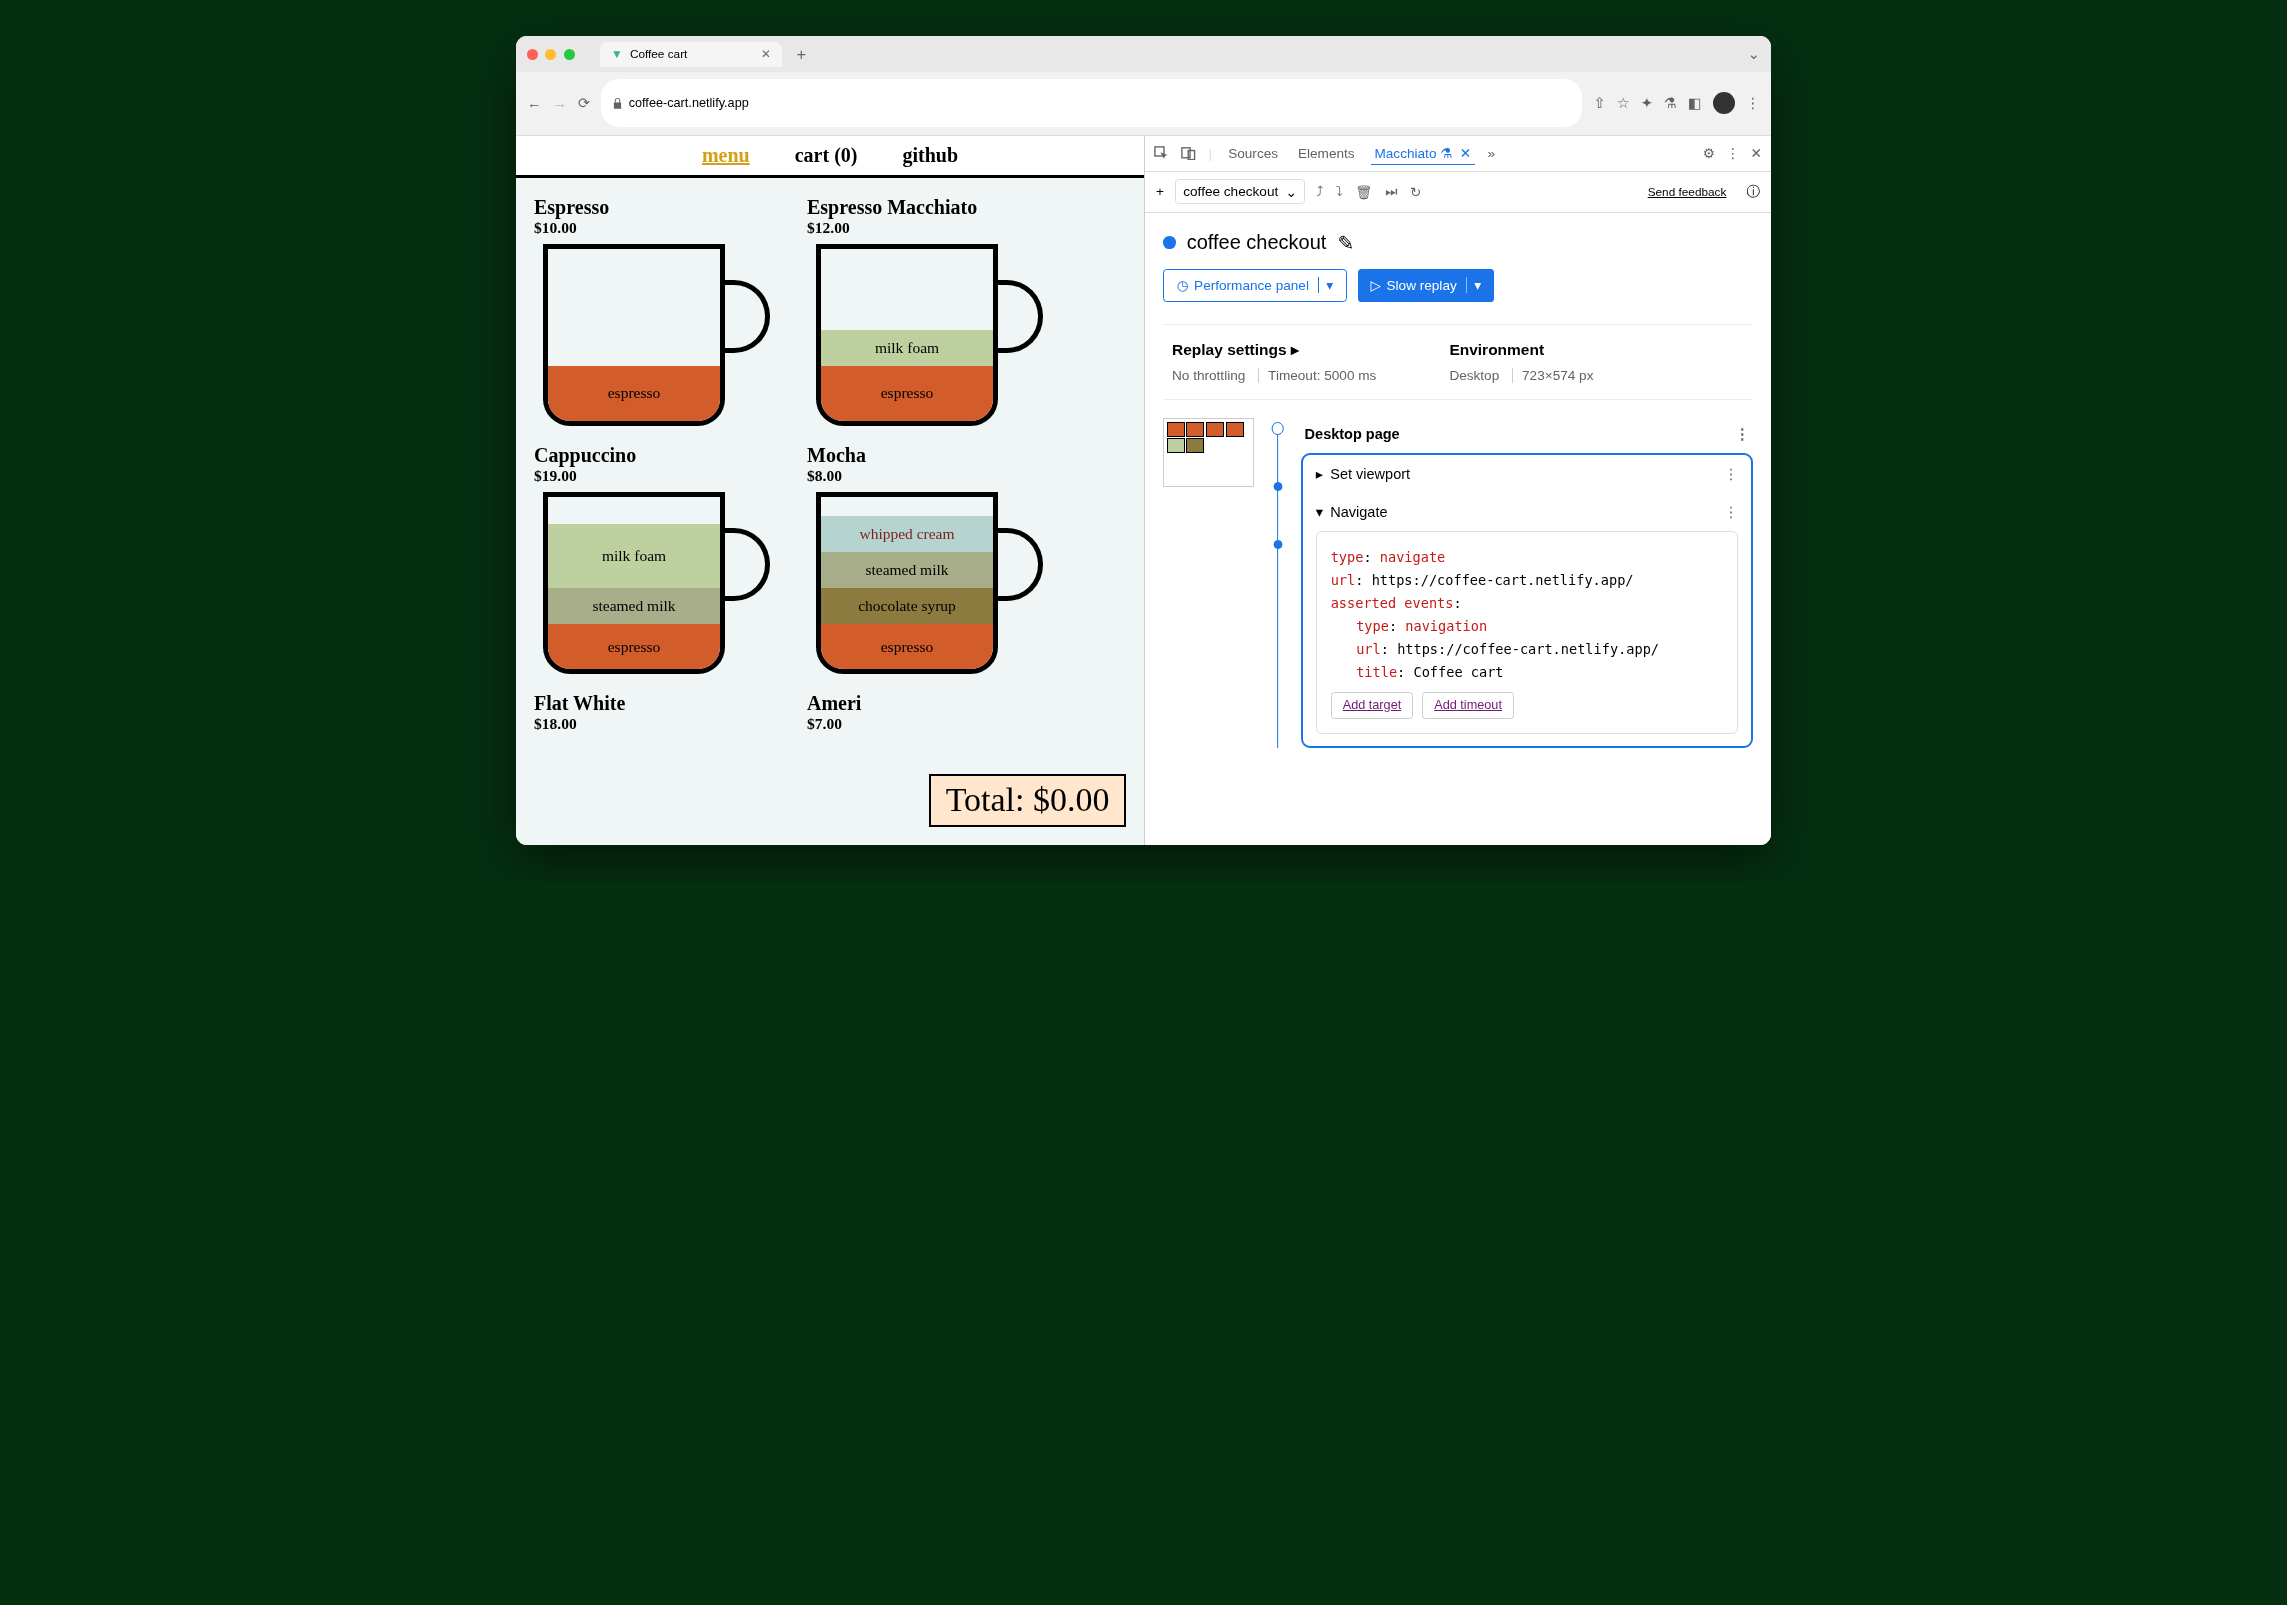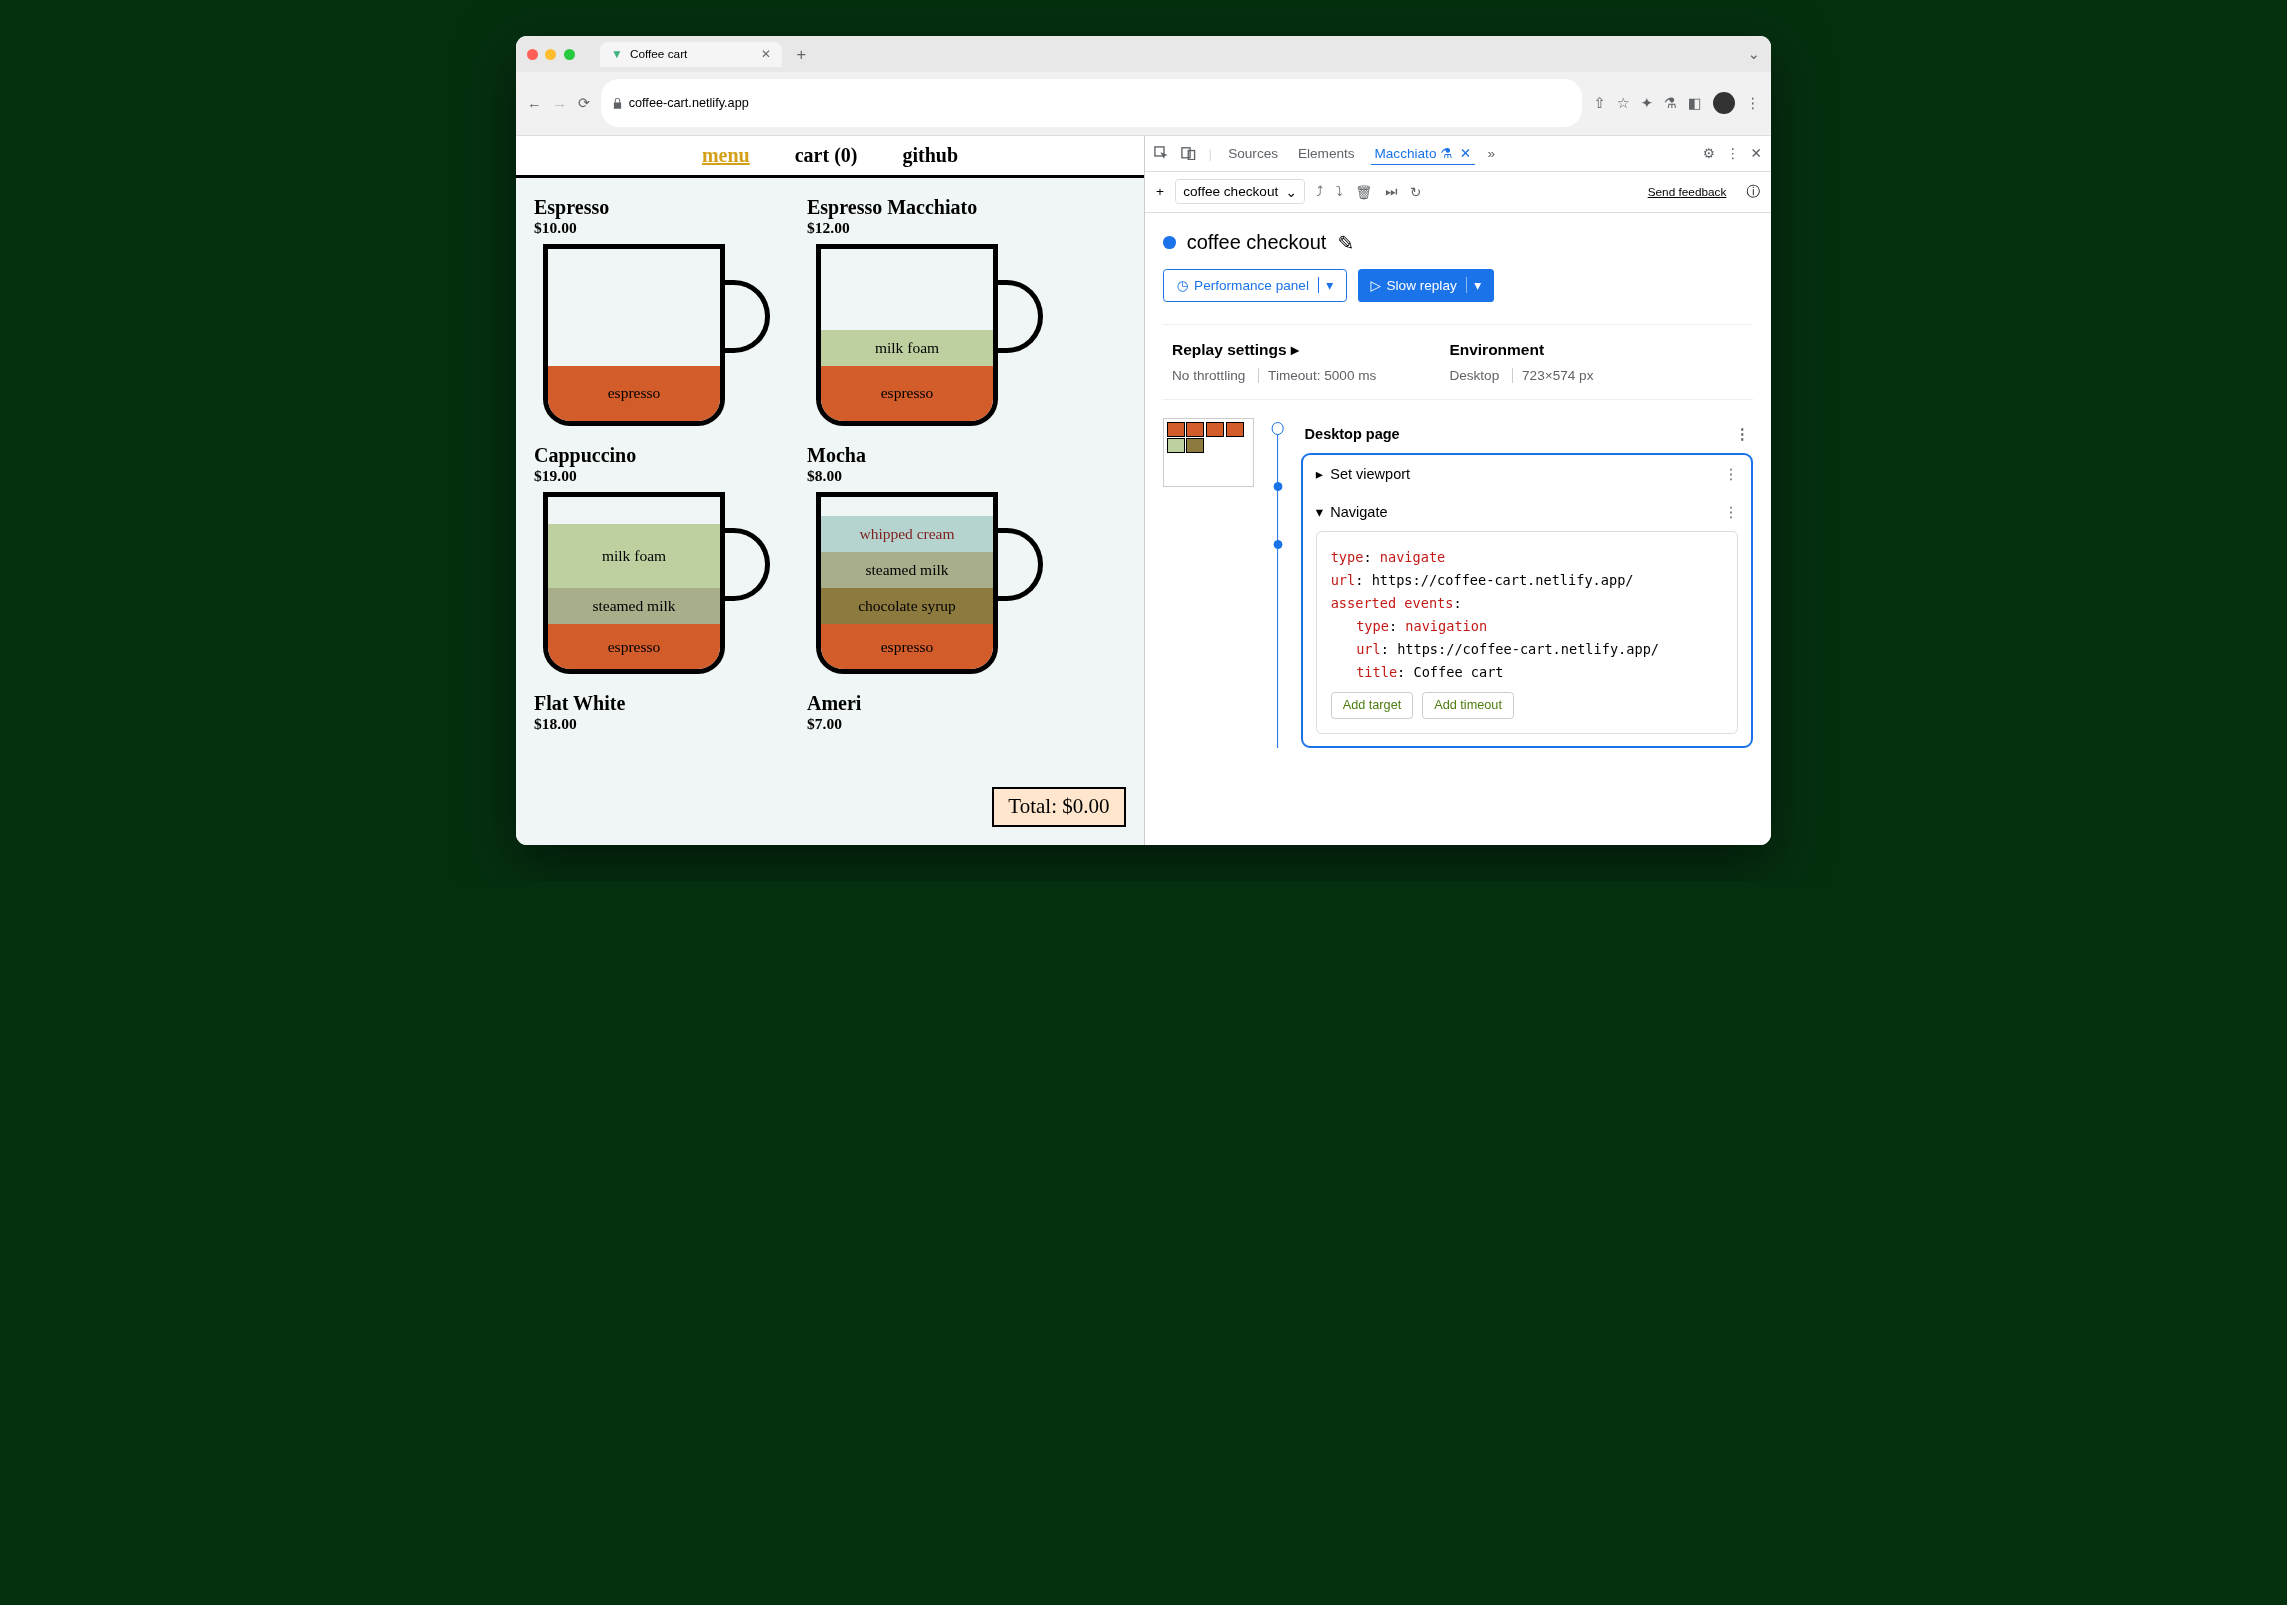--- a/index.html
+++ b/index.html
@@ -28,21 +28,21 @@
 .product .price { font-family: Georgia, serif; font-size: 15.5px; font-weight: bold; }
 .cup { position: relative; width: 236px; height: 182px; margin-top: 7.3px; }
 .cup-body { position: absolute; left: 9px; top: 0; width: 182px; height: 182px; border: 5.5px solid #000; border-radius: 0 0 27px 27px; background: #eff6f5; overflow: hidden; display: flex; flex-direction: column; justify-content: flex-end; }
 .cup-handle { position: absolute; right: 0; top: 36px; width: 50px; height: 73px; border: 5.5px solid #000; border-left: none; border-radius: 0 36px 36px 0; }
 .layer { text-align: center; font-family: Georgia, serif; font-size: 15.5px; display: flex; align-items: center; justify-content: center; }
 .espresso { background: #d35c2b; height: 55px; color: #000; }
 .milkfoam { background: #bfd0a0; height: 36px; color: #000; }
 .steamed { background: #a8ad8a; height: 36px; color: #000; }
 .choco { background: #8d7a3f; height: 36px; color: #000; }
 .whipped { background: #b5d4cf; height: 36px; color: #7f1d1d; }
-.total-box { position: absolute; right: 18px; bottom: 18px; background: #ffe6cc; border: 2.7px solid #000; padding: 5.5px 14.5px; font-family: Georgia, serif; font-size: 21px; }
+.total-box { position: absolute; right: 18px; bottom: 18px; background: #ffe6cc; border: 2.7px solid #000; padding: 5.5px 14.5px; font-family: Georgia, serif; font-size: 34px; }
 .devtools { width: 627px; background: #fff; border-left: 0.9px solid #ccc; display: flex; flex-direction: column; }
 .dt-tabs { display: flex; align-items: center; padding: 5.5px 9px; gap: 12.7px; border-bottom: 0.9px solid #ddd; font-size: 13.6px; color: #5f6368; }
 .dt-tab { padding: 3.6px 3.6px; }
 .dt-tab.active { color: #1a73e8; border-bottom: 1.8px solid #1a73e8; }
 .dt-right { margin-left: auto; display: flex; gap: 11px; align-items: center; }
 .rec-toolbar { display: flex; align-items: center; padding: 7.3px 11px; gap: 11px; border-bottom: 0.9px solid #ddd; font-size: 13.6px; }
 .rec-select { display: flex; align-items: center; gap: 7.3px; border: 0.9px solid #ddd; border-radius: 3.6px; padding: 3.6px 7.3px; }
 .rec-toolbar .icons { display: flex; gap: 12.7px; color: #5f6368; }
 .feedback { margin-left: auto; text-decoration: underline; font-size: 11.8px; }
 .rec-body { padding: 18px; overflow: auto; flex: 1; }
@@ -70,21 +70,21 @@
 .step-header { display: flex; align-items: center; padding: 7.3px 3.6px; font-size: 14.5px; font-weight: 600; }
 .step-header .kebab { margin-left: auto; color: #5f6368; }
 .step-box { border: 2.7px solid #1a73e8; border-radius: 9px; padding: 0; margin-top: 3.6px; }
 .step-item { display: flex; align-items: center; padding: 11px 12.7px; font-size: 14.5px; }
 .step-item .kebab { margin-left: auto; color: #5f6368; }
 .step-details { border: 0.9px solid #ddd; border-radius: 5.5px; margin: 0 12.7px 12.7px; padding: 14px; font-family: ui-monospace, Menlo, monospace; font-size: 13.6px; line-height: 1.7; }
 .kw { color: #c41a16; }
 .val { color: #000; }
 .indent { padding-left: 25.5px; }
 .step-buttons { display: flex; gap: 9px; margin-top: 7.3px; }
-.mini-btn { border: 0.9px solid #ccc; color: #4d7c0f; border-radius: 3.6px; padding: 5.5px 11px; font-size: 12.7px; background: #fff; }
+.mini-btn { border: 0.9px solid #ccc; color: #701a75; border-radius: 3.6px; padding: 5.5px 11px; font-size: 12.7px; background: #fff; text-decoration: underline; }
 svg { display: block; }
 </style>
 </head>
 <body>
 
 <div class="window">
   <div class="titlebar">
     <div class="traffic">
       <div class="dot red"></div>
       <div class="dot yellow"></div>

